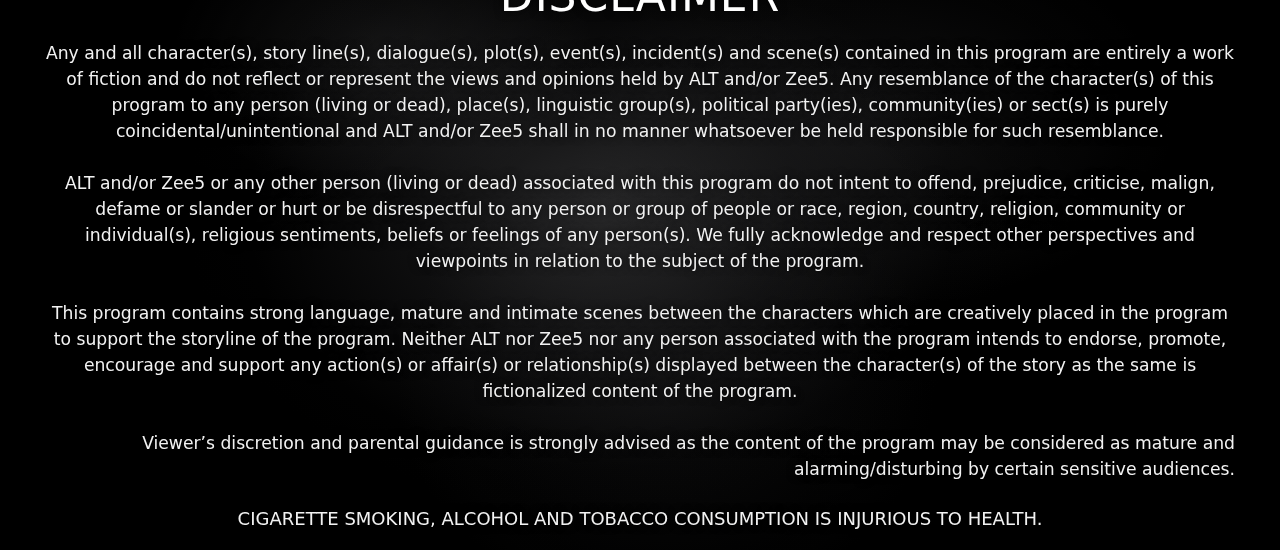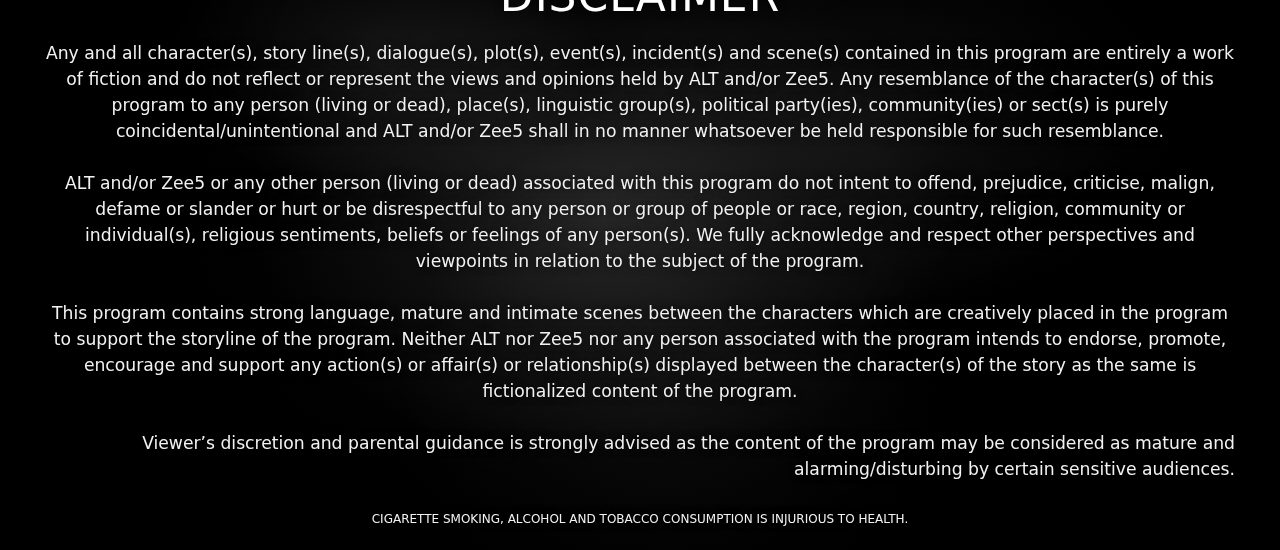--- a/index.html
+++ b/index.html
@@ -75,21 +75,21 @@
     max-width: 1190px;
     margin-left: auto;
     margin-right: auto;
   }
   p.para.tight {
     margin-bottom: 24px;
     text-align: right;
   }
   p.footer-line {
     margin: 8px;
-    font-size: 12px;
+    font-size: 18px;
     line-height: 26px;
     color: #f2f2f2;
     text-shadow: 0 0 8px rgba(0,0,0,0.85);
   }
 </style>
 </head>
 <body>
 
 <div class="screen">
   <div class="bg-wash"></div>

